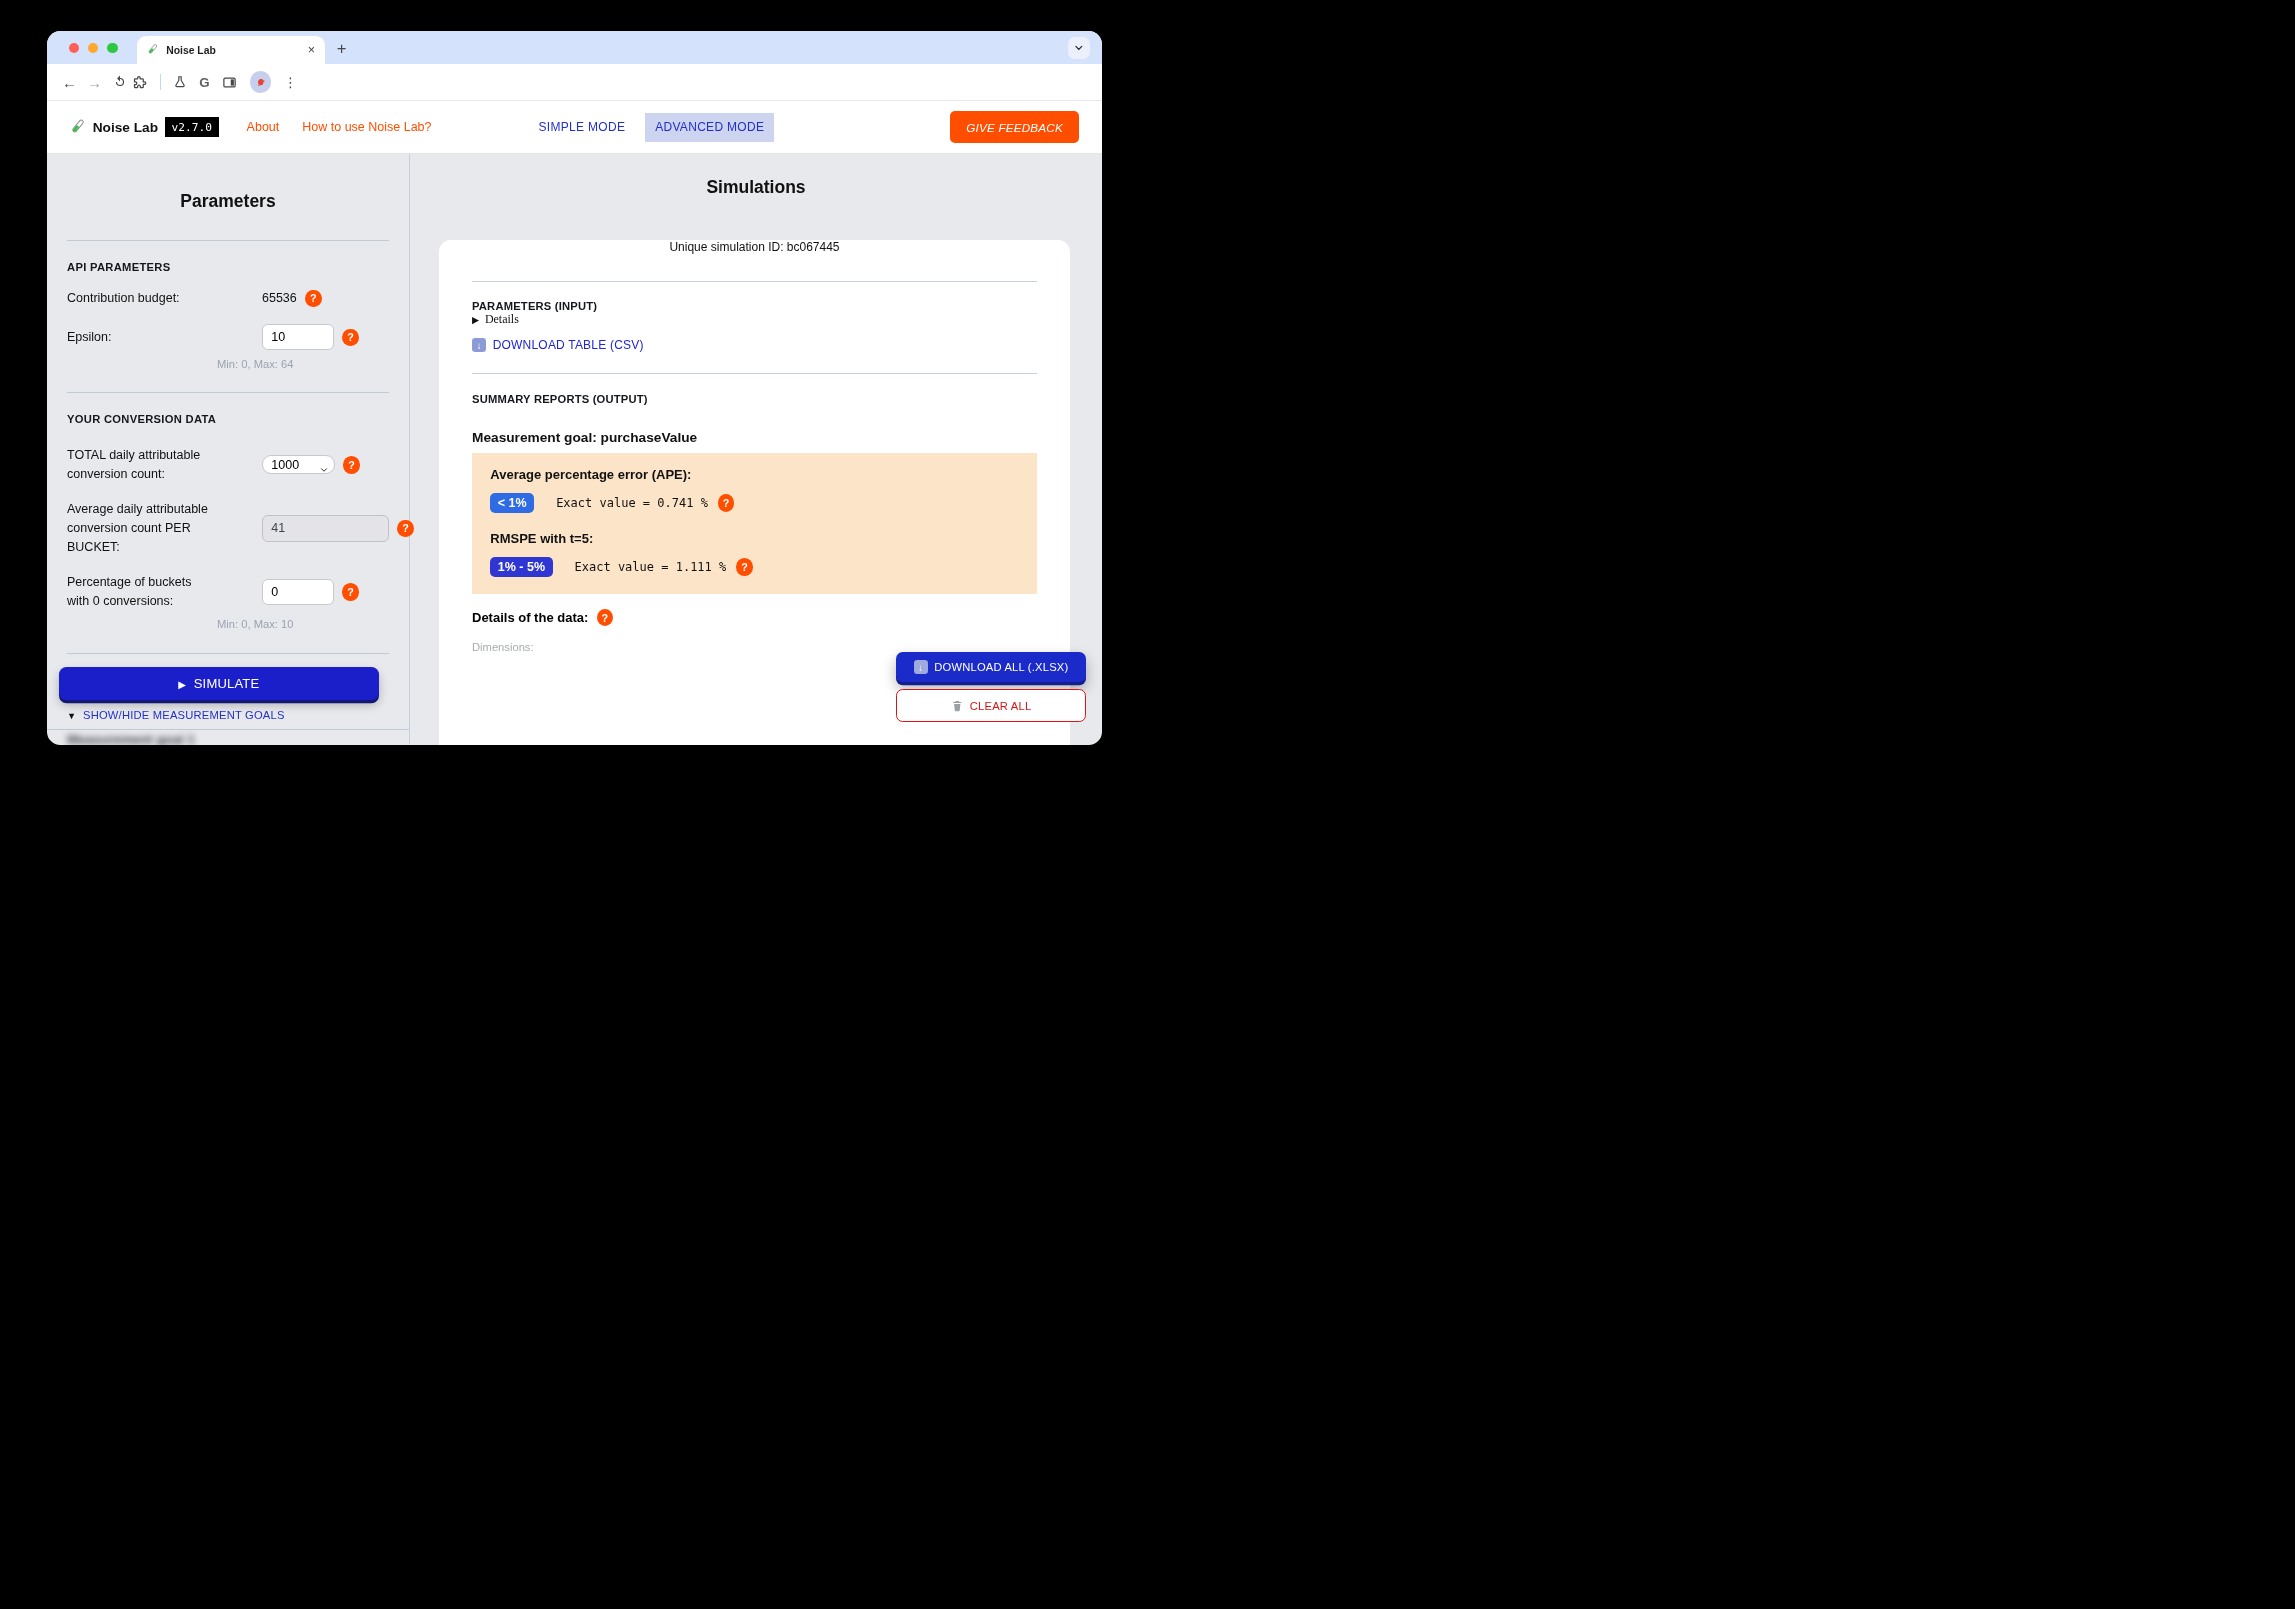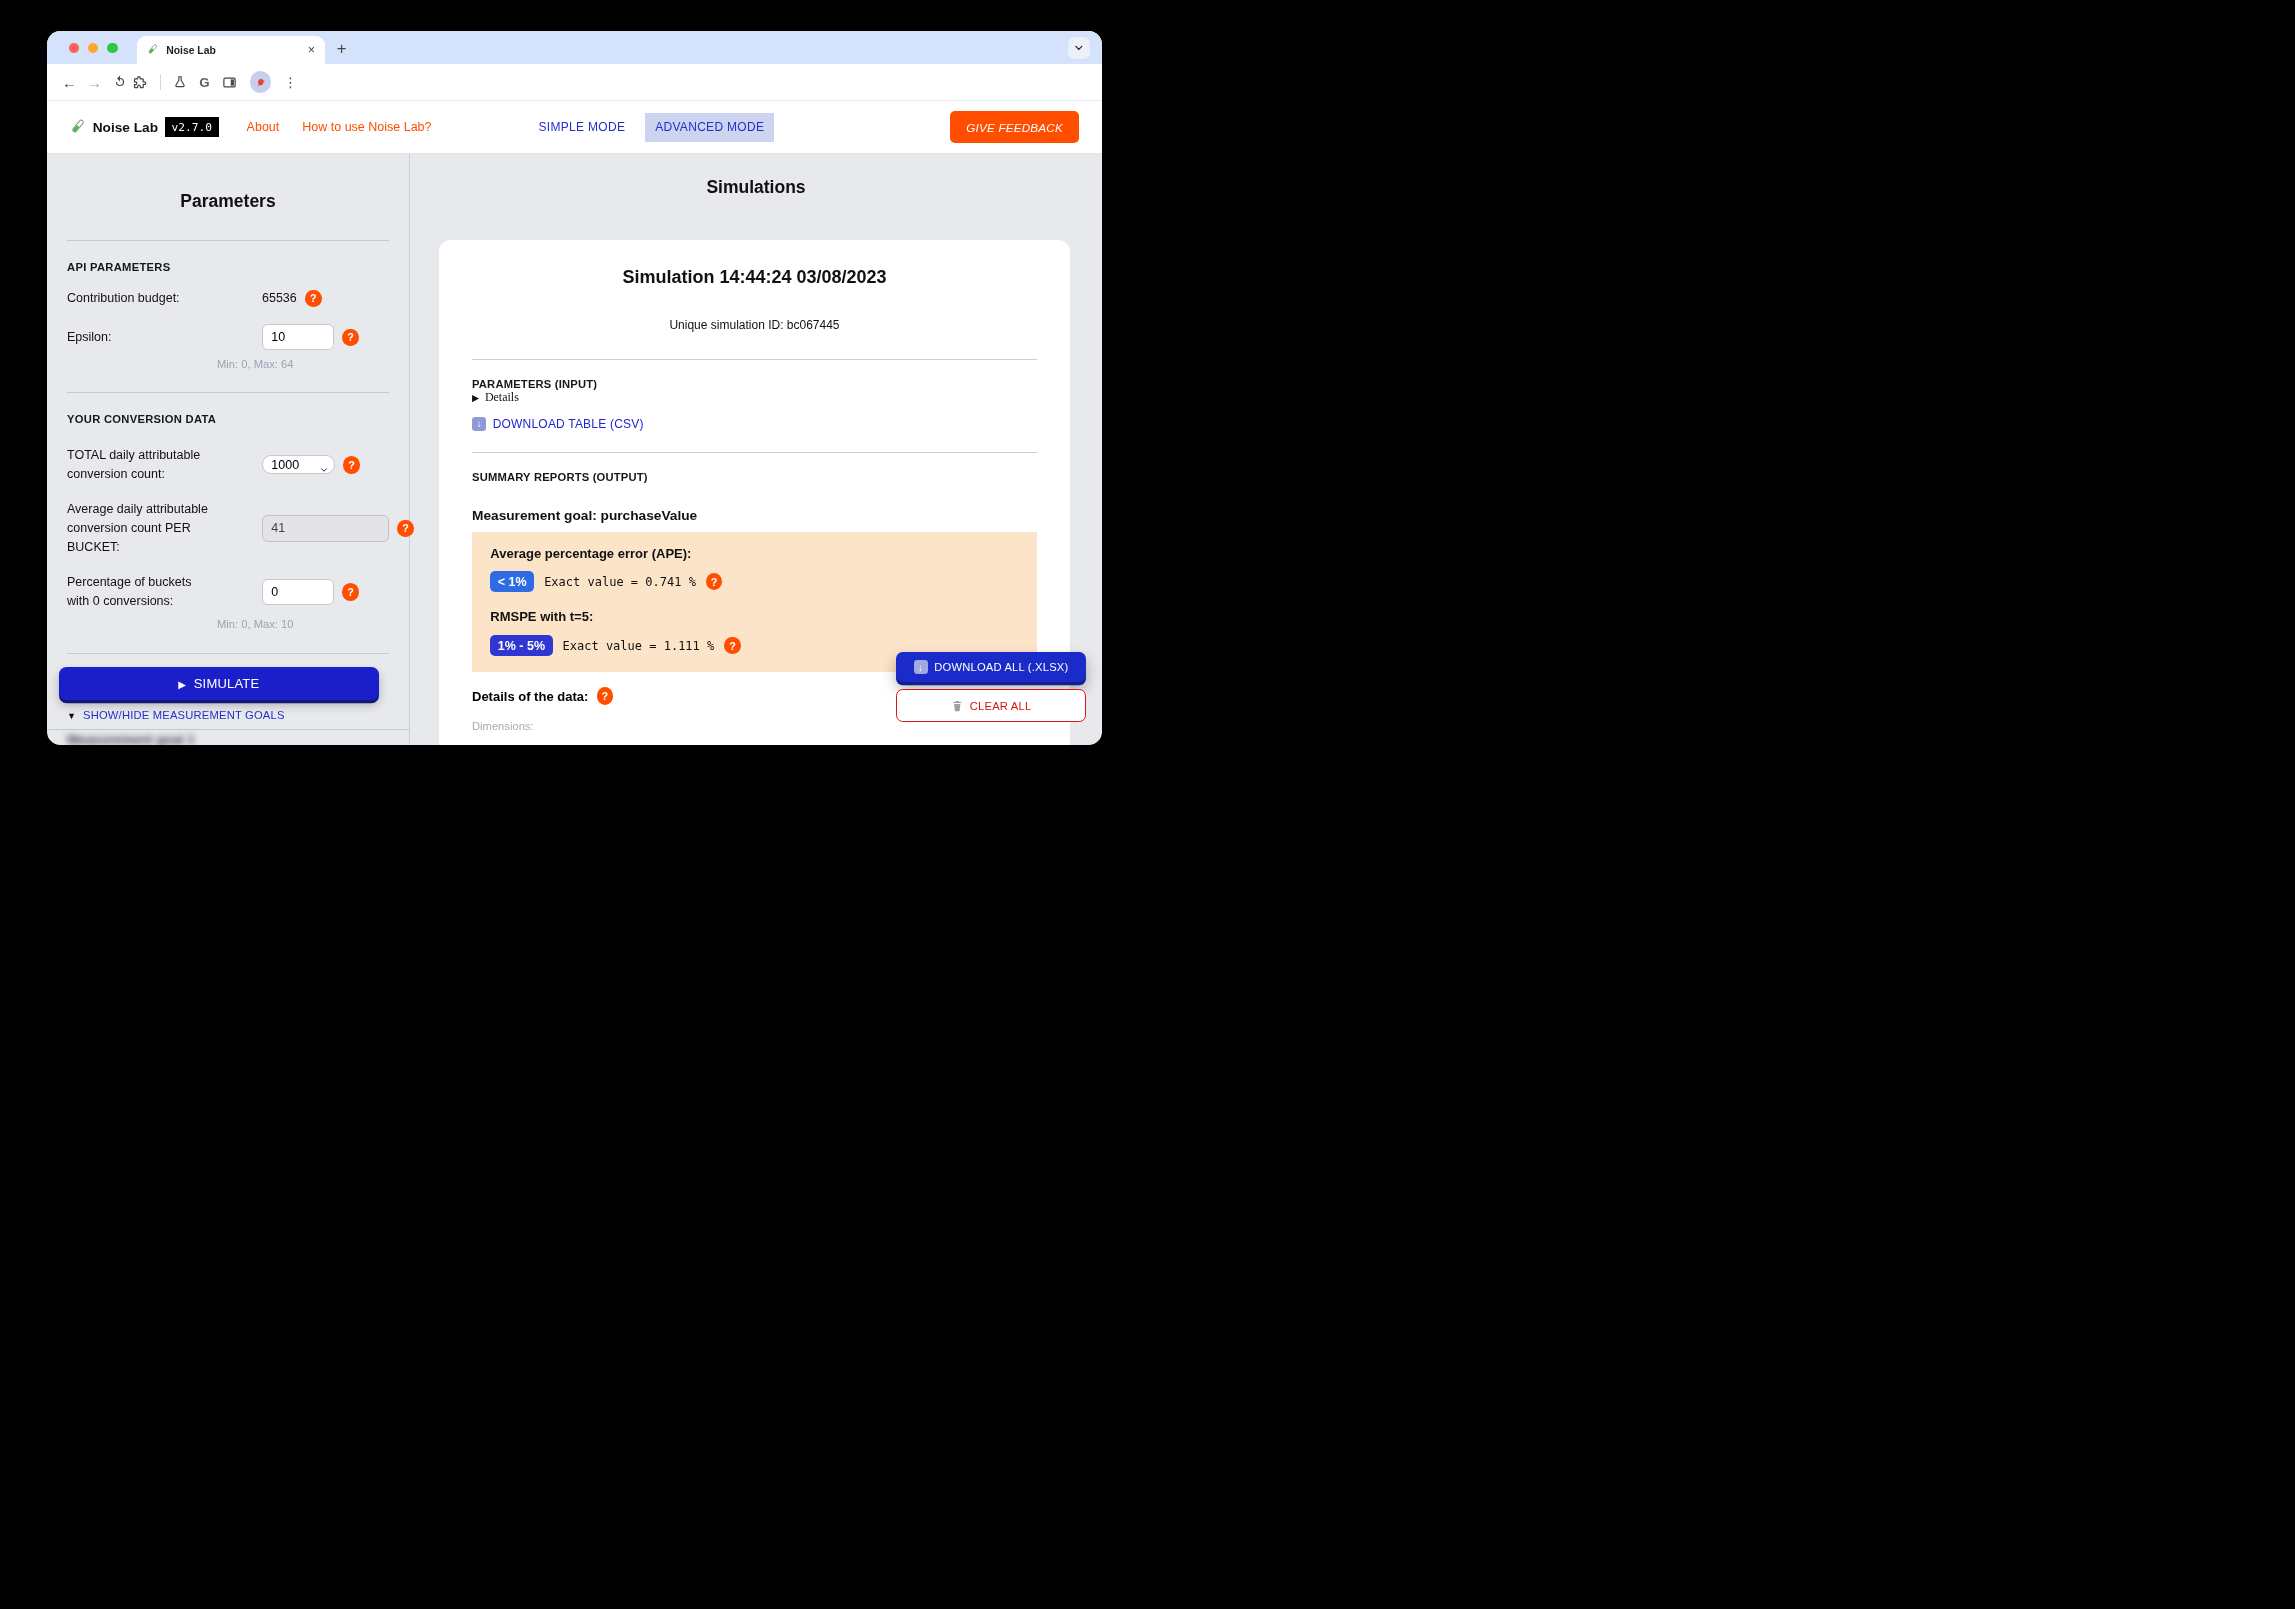--- a/index.html
+++ b/index.html
@@ -107,21 +107,21 @@
   .dl-ico { width:14px; height:14px; border-radius:3.3px; background:#8C9BD6; color:#fff;
             font-size:10px; display:flex; align-items:center; justify-content:center; }
   .goal-head { margin-top:25px; font-size:13.7px; font-weight:700; color:#111; }
   .summary-box { margin-top:8.3px; background:#FCE4C8; padding:14px 18.3px 16.6px; }
   .box-label { font-size:13px; font-weight:700; color:#111; }
   .box-label.second { margin-top:17.5px; }
   .badge-row { margin-top:10.8px; display:flex; align-items:center; gap:10px; }
   .badge { color:#fff; font-weight:700; font-size:12.5px; padding:3.3px 7.5px; border-radius:5px; }
   .badge.ape { background:#2E6BE5; }
   .badge.rmspe { background:#3036D2; }
-  .mono-val { font-family:"DejaVu Sans Mono", monospace; font-size:12px; color:#111; }
+  .mono-val { font-family:"DejaVu Sans Mono", monospace; font-size:12px; color:#111;margin-left:12px; }
   .data-details { margin-top:15px; display:flex; align-items:center; gap:8.3px; }
   .data-details .lbl { font-size:13px; font-weight:700; }
   .dim-label { margin-top:15px; font-size:11.2px; color:#A8ABB3; }
 
   .help { min-width:16.6px; width:16.6px; height:17.5px; border-radius:50%; background:#FF4E00; color:#fff;
           font-weight:700; font-size:10.8px; display:inline-flex; align-items:center;
           justify-content:center; }
 
   .dl-all { position:absolute; right:16px; bottom:62px; width:190px; height:30px;
             background:#1B2BC9; border:none; border-radius:6.7px; color:#fff; font-size:11.2px;
@@ -288,21 +288,20 @@
 
       <button class="simulate">
         <span class="tri">▶</span><span>SIMULATE</span>
       </button>
     </div>
 
     <div class="right">
       <div class="pane-title" style="margin-top:22.5px;">Simulations</div>
 
       <div class="card">
-        <div class="card-title">Simulation 14:44:24 03/08/2023</div>
         <div class="sim-id">Unique simulation ID: bc067445</div>
         <hr class="card-hr">
 
         <div class="c-sec">PARAMETERS (INPUT)</div>
         <div class="details mono">
           <span class="tri">▶</span><span>Details</span>
         </div>
         <a class="dl-link" href="#">
           <span class="dl-ico">↓</span>
           <span>DOWNLOAD TABLE (CSV)</span>

